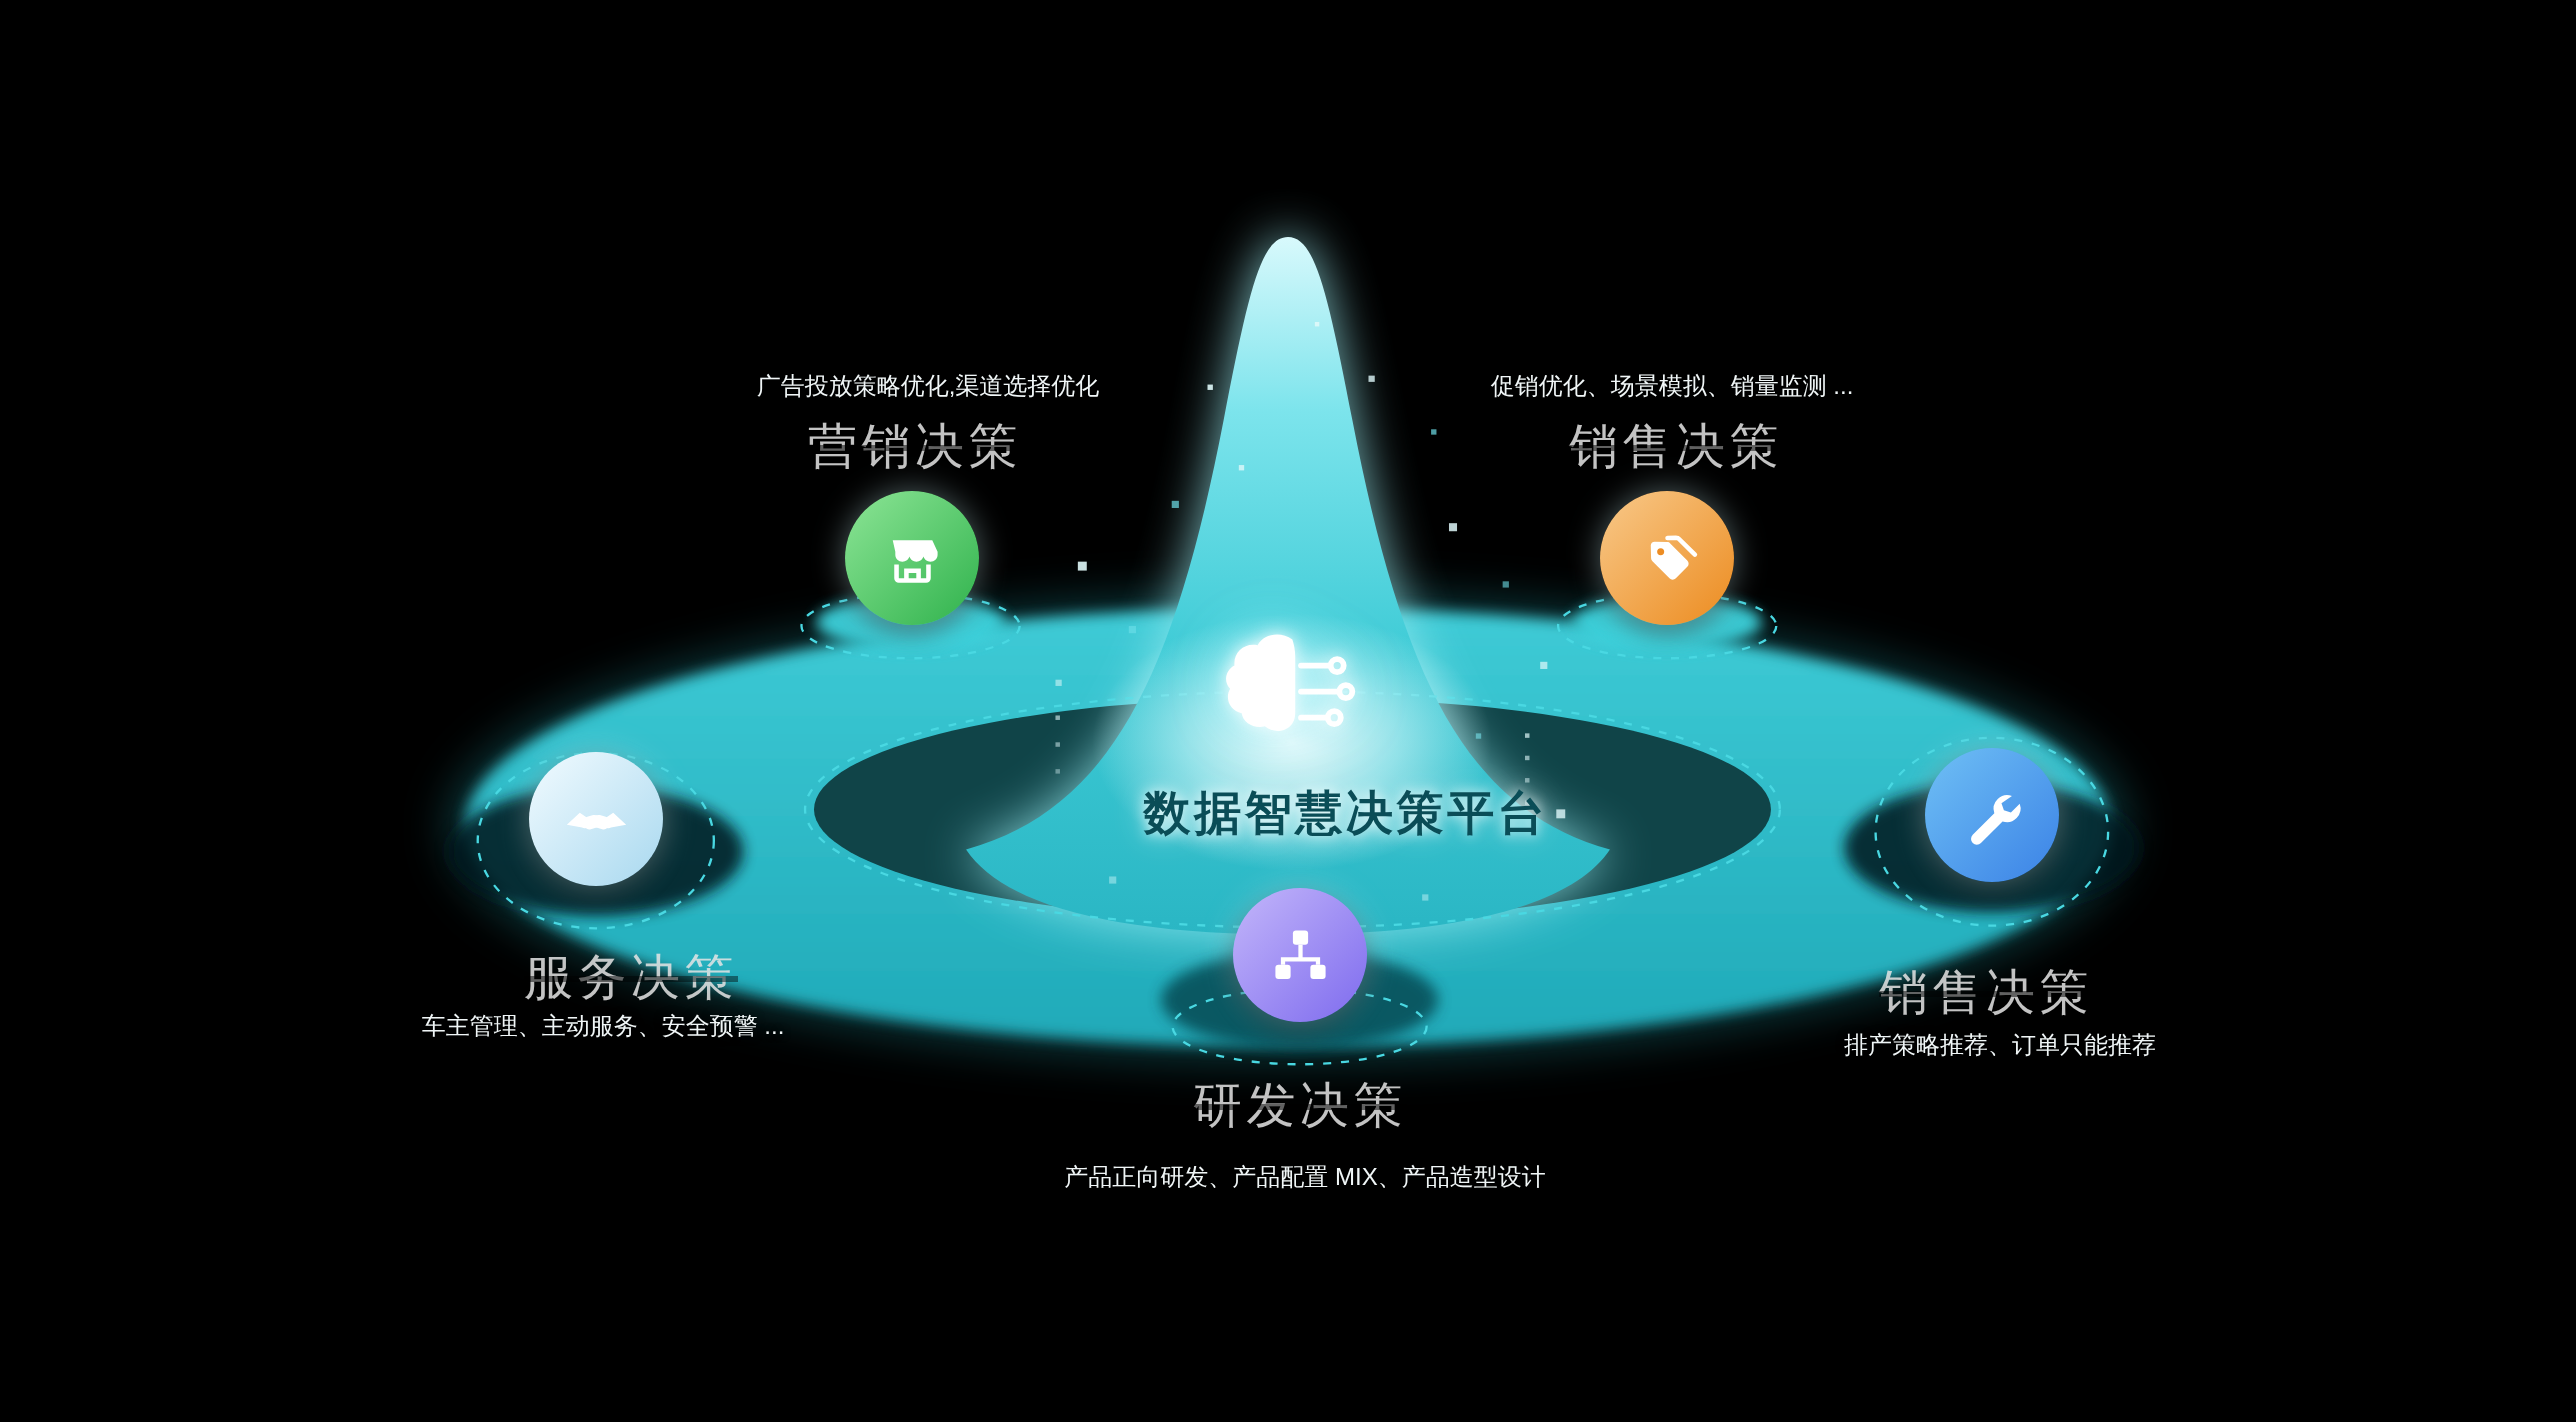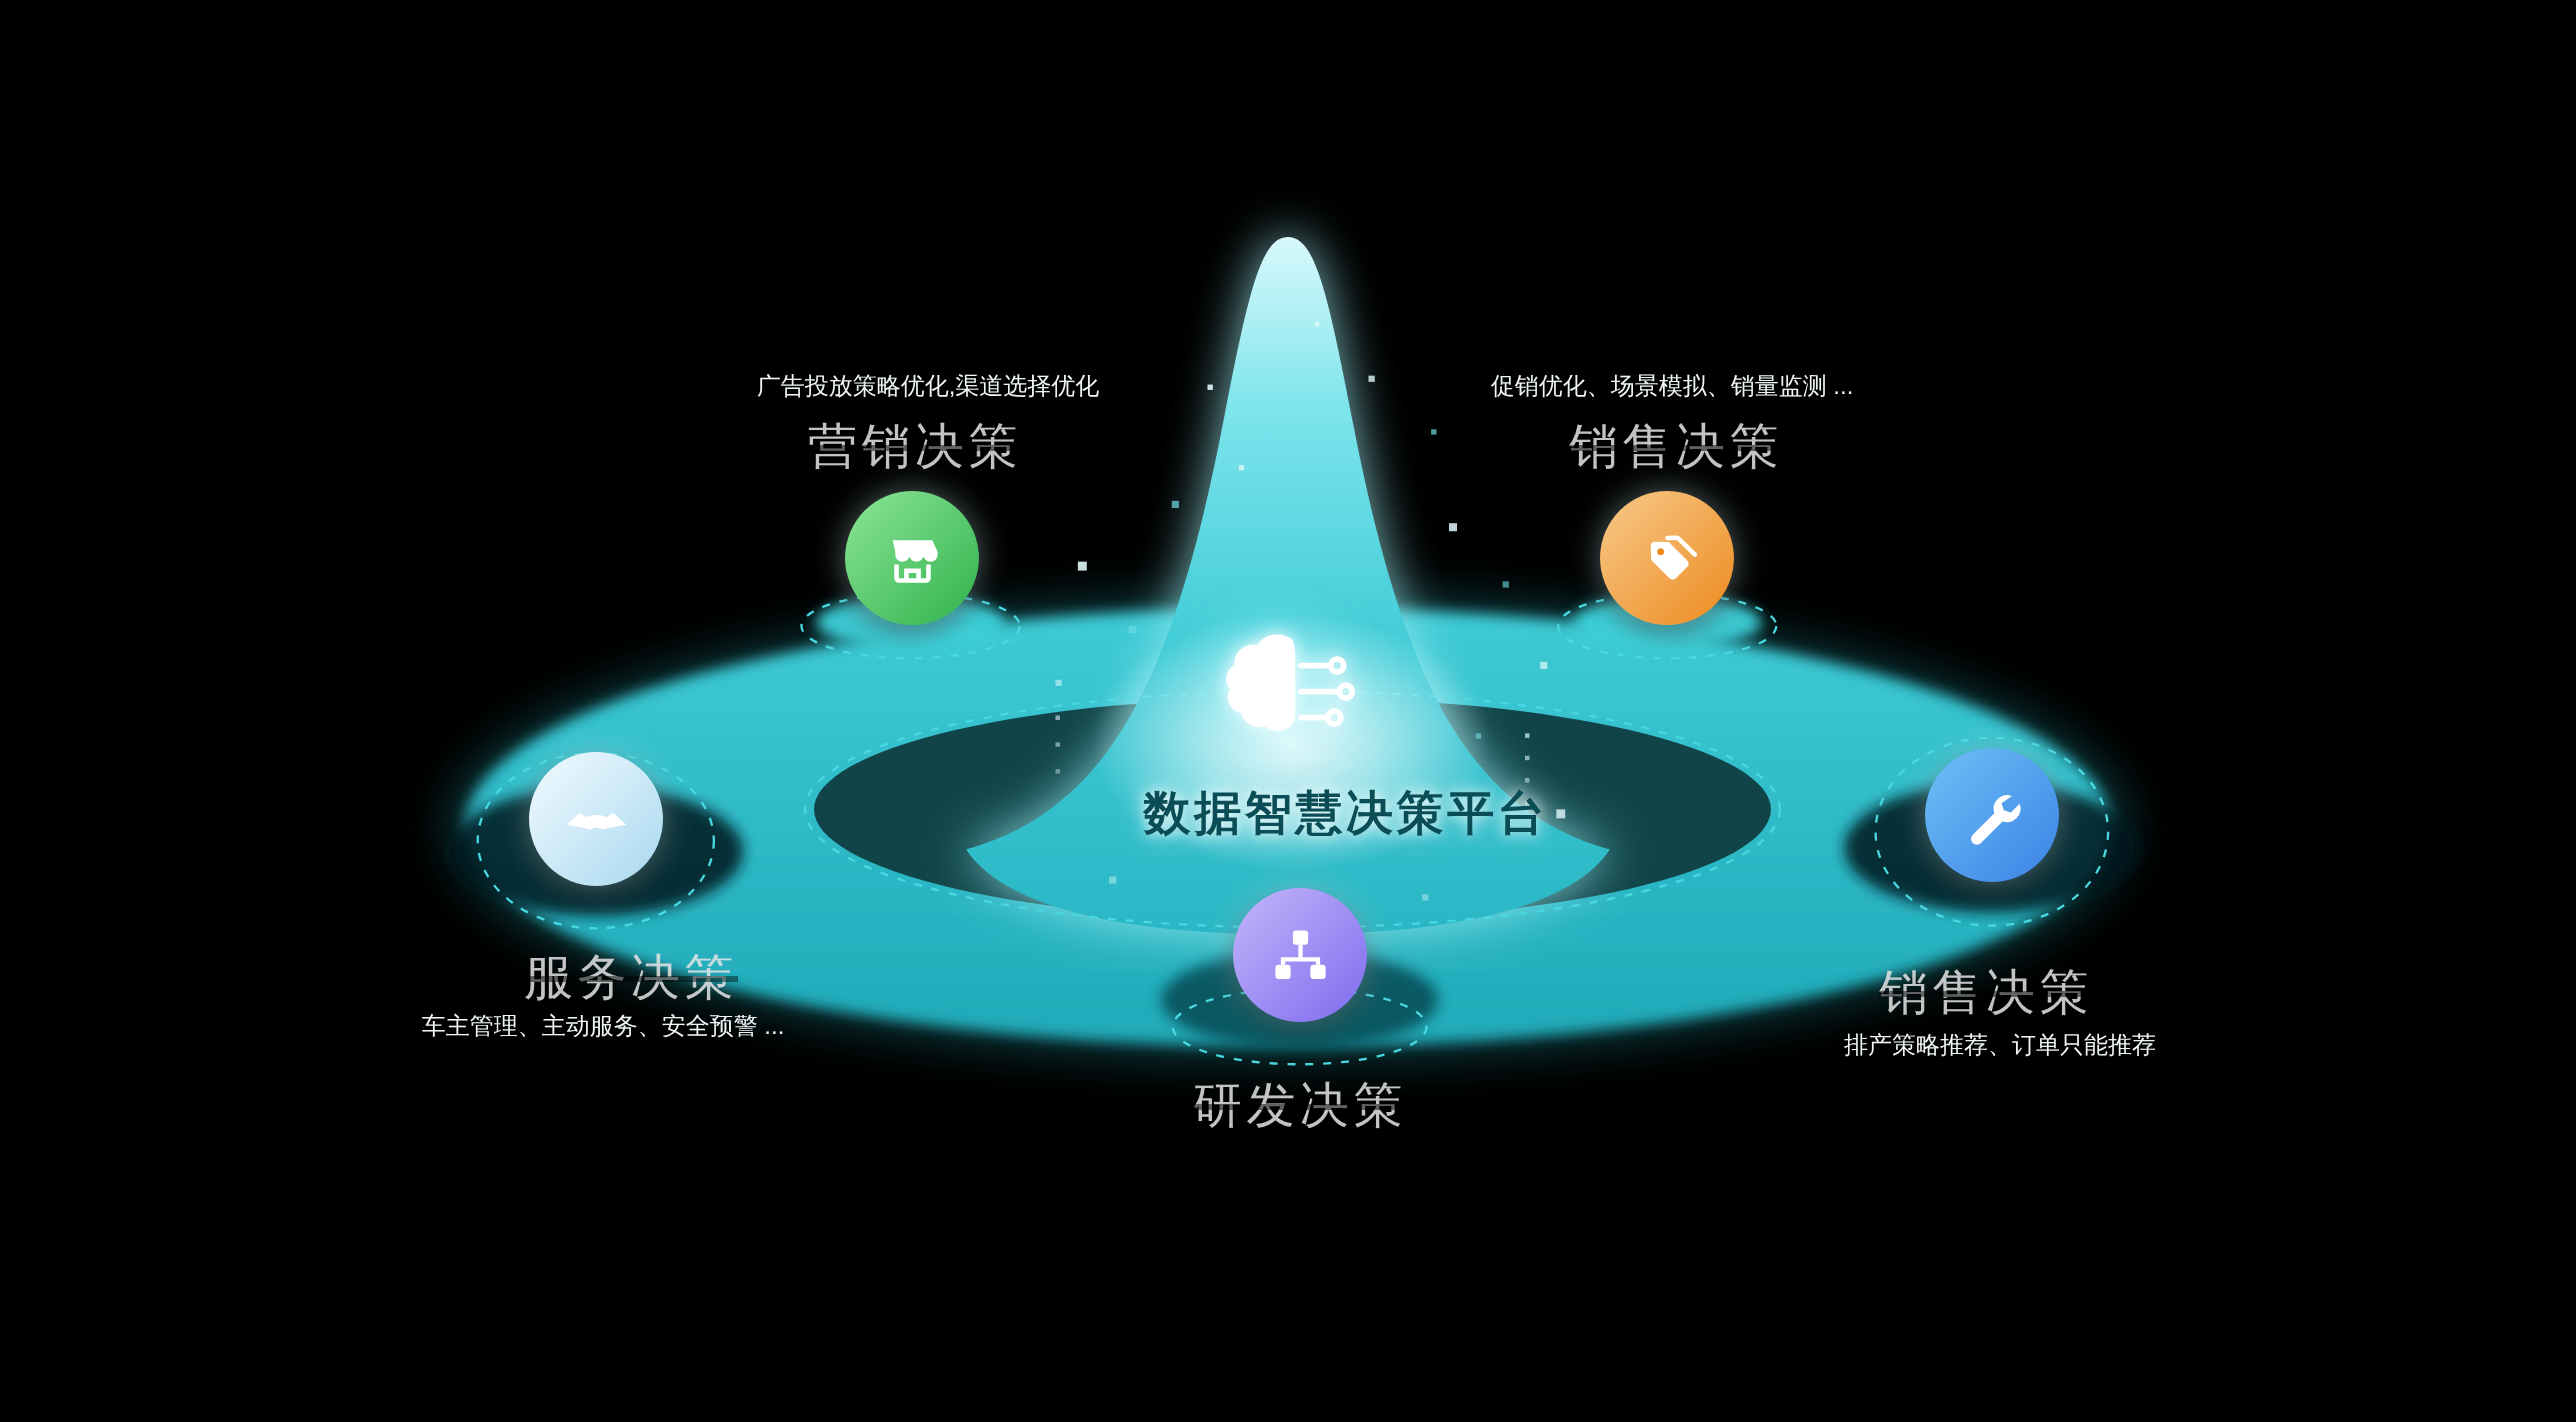--- a/index.html
+++ b/index.html
@@ -198,15 +198,16 @@
     <svg viewBox="0 0 48 48">
       <g fill="#fff">
         <rect x="19" y="7.5" width="10" height="9.5" rx="2"></rect>
         <rect x="7.5" y="30" width="10" height="9.5" rx="2"></rect>
         <rect x="30.5" y="30" width="10" height="9.5" rx="2"></rect>
       </g>
       <path d="M24 17v5.5M12.5 30v-3.5h23V30M24 22.5v4" stroke="#fff" stroke-width="2.8" fill="none"></path>
     </svg>
   </div>
   <div class="ghost g-rnd">研发决策</div>
+  <div class="desc d-rnd">产品正向研发、产品配置 MIX、产品造型设计</div>
 
 </div>
 
 
 </body></html>

